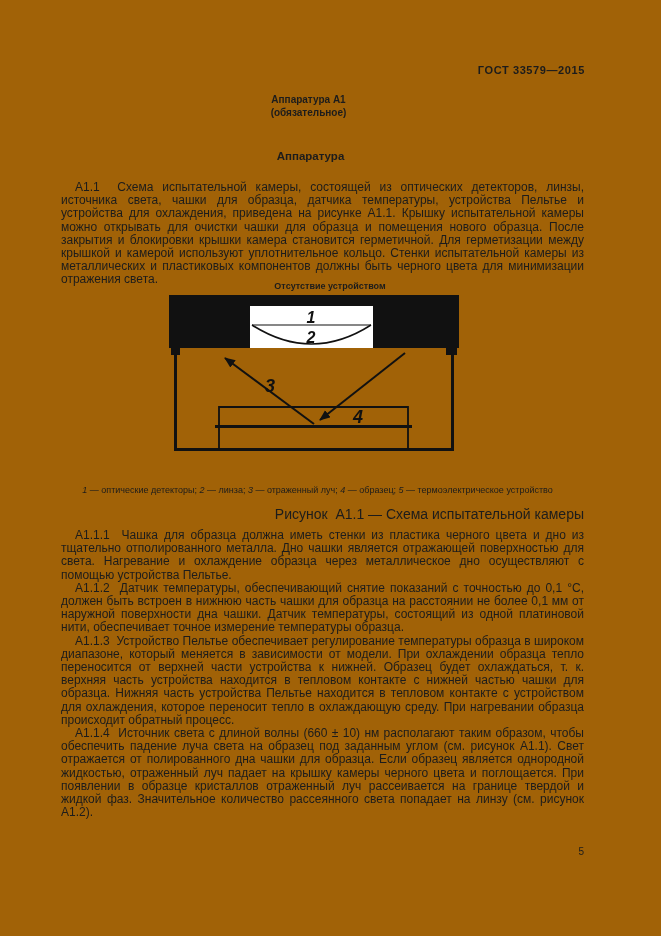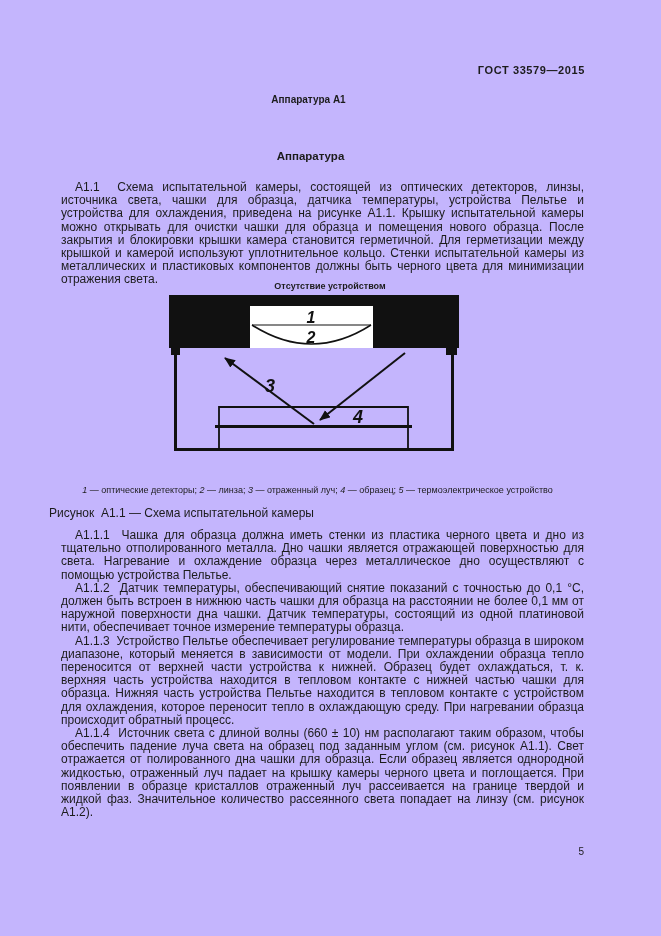--- a/index.html
+++ b/index.html
@@ -1,19 +1,19 @@
 <!DOCTYPE html>
 <html lang="ru"><head>
 <meta charset="utf-8">
 <style>
   html,body{margin:0;padding:0;background:#ffffff;}
   .page{
     position:relative;
     width:661px;height:936px;
-    background:#c4b5fd;
+    background:#a16207;
     font-family:"Liberation Sans",sans-serif;
     color:#1c1c1c;
     overflow:hidden;
   }
   .doc-code{
     position:absolute;top:64px;right:76px;
     font-size:11px;font-weight:bold;letter-spacing:.6px;
   }
   .annex{
     position:absolute;top:93px;left:61px;width:523px;
@@ -47,37 +47,38 @@
     fill:#111;text-anchor:middle;
   }
   .lbl-sm{font-size:16px;}
   .lbl-lg{font-size:18px;}
   .legend{
     position:absolute;top:485px;left:56px;width:523px;
     text-align:center;font-size:9px;line-height:11px;
   }
   .legend i{font-style:italic;}
   .caption{
-    position:absolute;top:506px;left:49px;width:523px;
-    text-align:left;font-size:12px;
+    position:absolute;top:506px;left:61px;width:523px;
+    text-align:right;font-size:14px;
   }
   .page-number{
     position:absolute;top:846px;right:77px;
     font-size:10px;
   }
 </style>
 </head>
 <body>
 
 <div class="page">
 
   <div class="doc-code">ГОСТ  33579—2015</div>
 
   <div class="annex">
     <div>Аппаратура А1</div>
+    <div>(обязательное)</div>
   </div>
 
   <div class="section-title">Аппаратура</div>
 
   <div class="text-block tb1">
     <p>А1.1&nbsp; Схема испытательной камеры, состоящей из оптических детекторов, линзы, источника света, чашки для образца, датчика температуры, устройства Пельтье и устройства для охлаждения, приведена на рисунке А1.1. Крышку испытательной камеры можно открывать для очистки чашки для образца и помещения нового образца. После закрытия и блокировки крышки камера становится герметичной. Для герметизации между крышкой и камерой используют уплотнительное кольцо. Стенки испытательной камеры из металлических и пластиковых компонентов должны быть черного цвета для минимизации отражения света.</p>
   </div>
 
   <div class="figure-block">
     <div class="figure-title">Отсутствие устройством</div>

